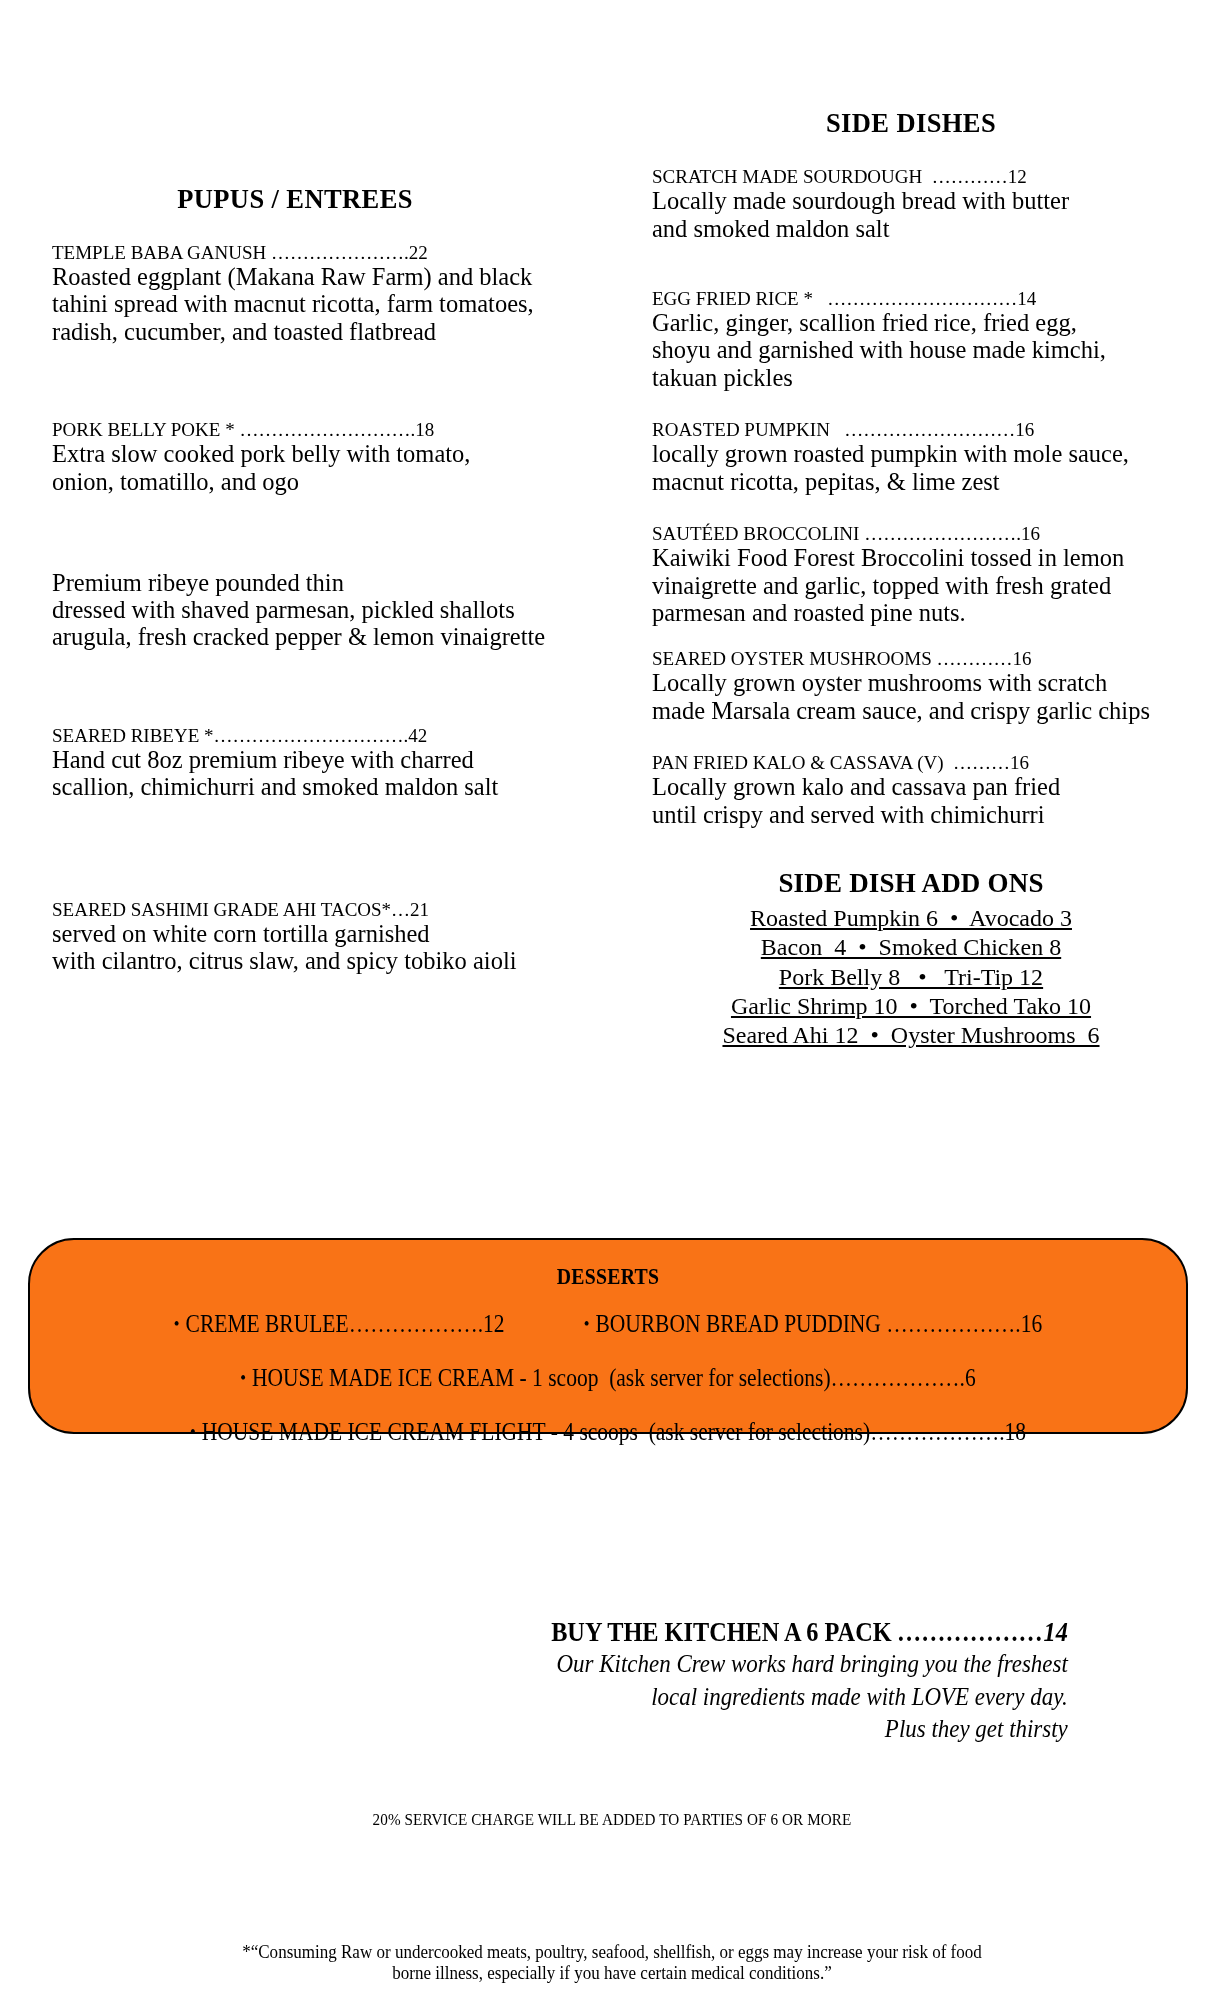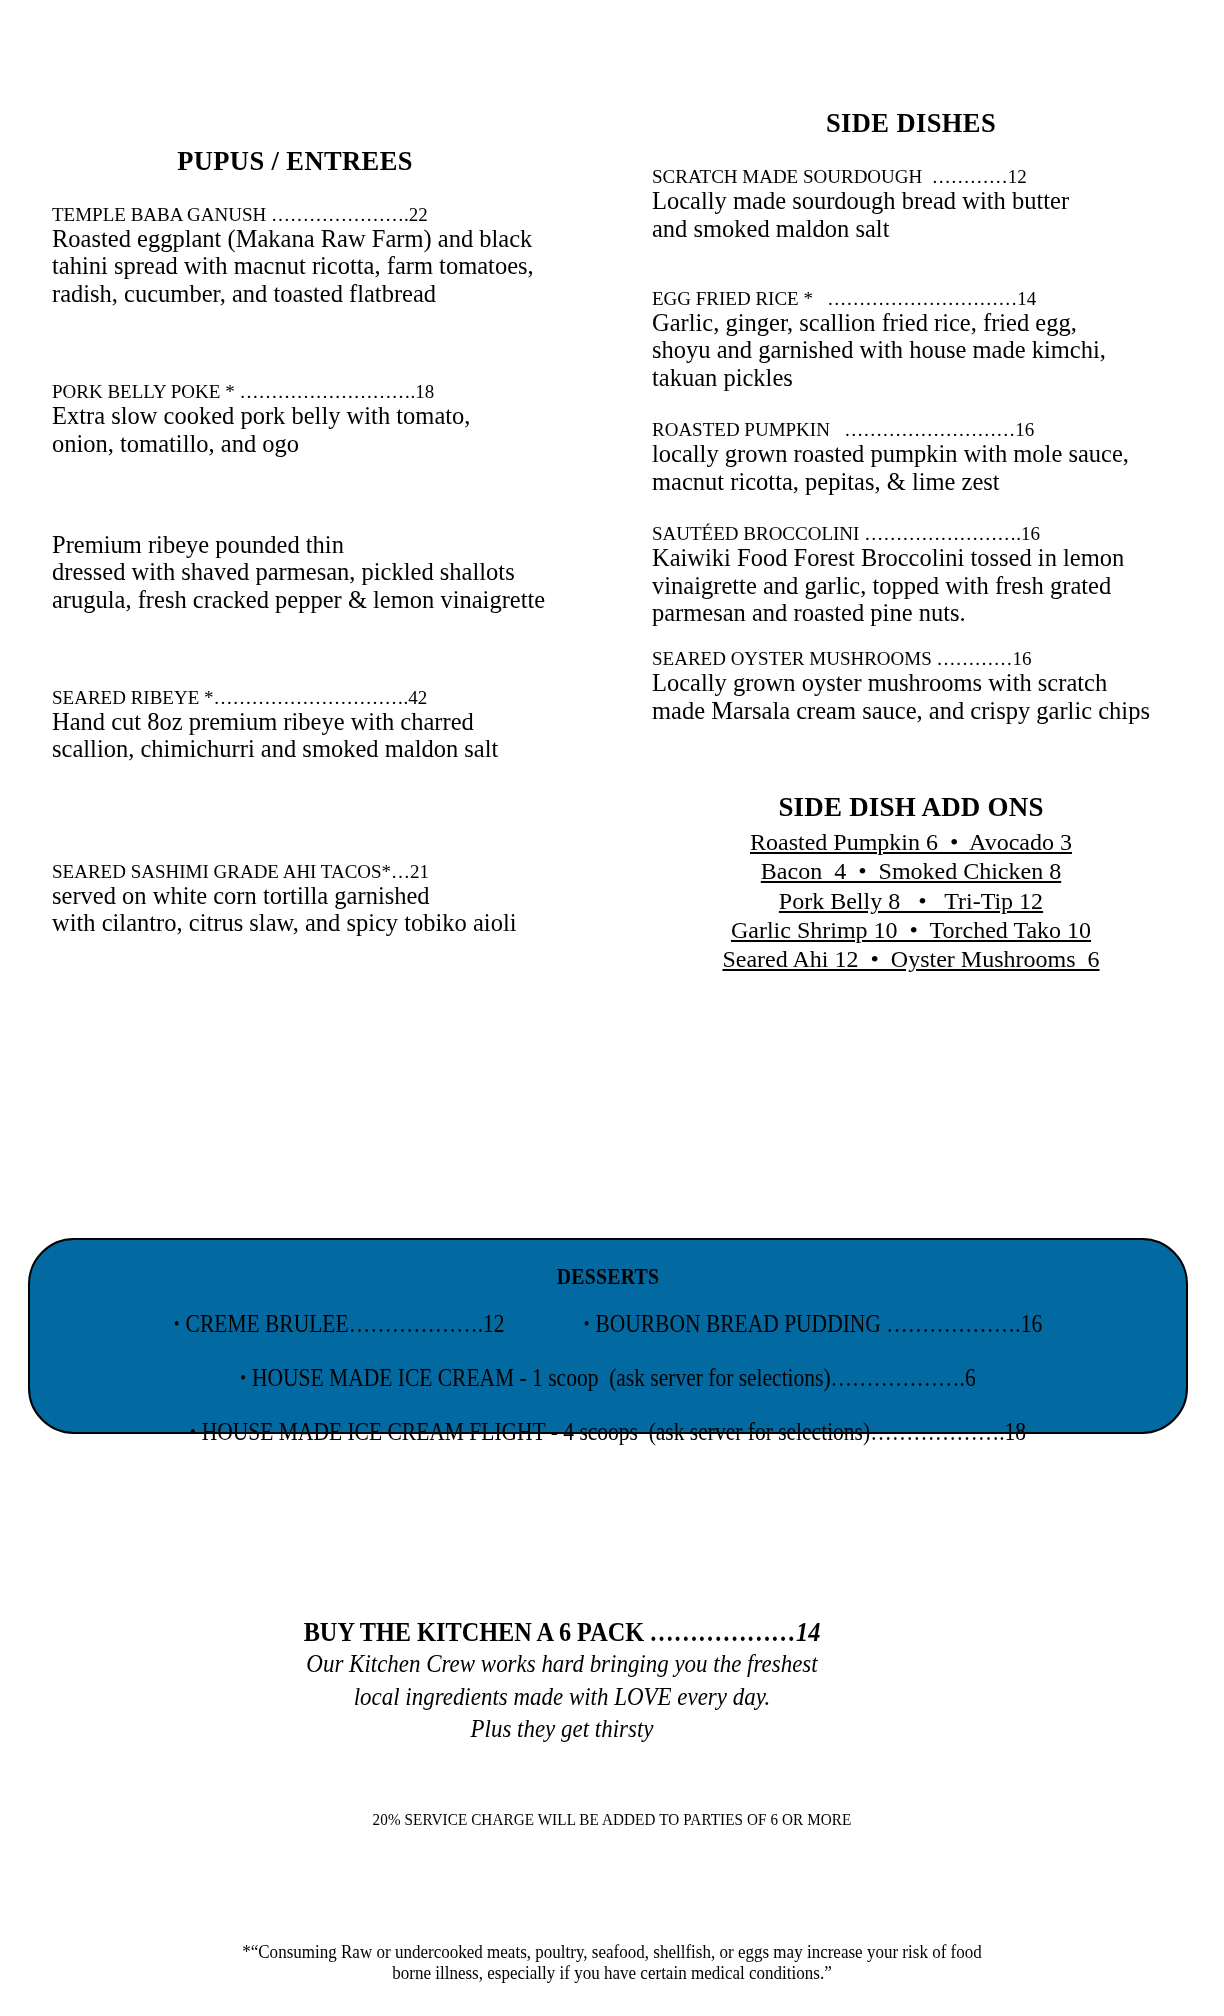--- a/index.html
+++ b/index.html
@@ -98,21 +98,21 @@
   
   .desserts {
     position: absolute;
     left: 28px;
     top: 1238px;
     width: 1160px;
     height: 196px;
     box-sizing: border-box;
     border: 2.5px solid #000;
     border-radius: 46px;
-    background: #0369a1;
+    background: #f97316;
   }
   .desserts-title {
     text-align: center;
     font-weight: bold;
     font-size: 23px;
     margin-top: 24px;
     letter-spacing: 0.3px;
     font-family: "Liberation Serif", "DejaVu Serif", serif;
     transform: scaleX(0.86);
   }
@@ -128,21 +128,21 @@
   .dessert-row-2 { margin-top: 26px; }
   .dessert-row-3 { margin-top: 26px; }
   .bullet-dot { font-size: 19px; margin-right: 7px; vertical-align: 2px; }
 
   
   .promo {
     position: absolute;
     left: 0;
     top: 1617px;
     width: 1124px;
-    text-align: center;
+    text-align: right;
   }
   .promo-title {
     font-weight: bold;
     font-size: 27px;
     white-space: pre;
     transform: scaleX(0.9);
   }
   .promo-title .price {
     font-weight: bold;
     font-style: italic;
@@ -255,20 +255,25 @@
       </div>
       <div class="gap-xs"></div>
 
       <div class="item">
         <div class="item-name">SEARED OYSTER MUSHROOMS …………16</div>
         <div class="item-desc">Locally grown oyster mushrooms with scratch
 made Marsala cream sauce, and crispy garlic chips</div>
       </div>
       <div class="gap-sm"></div>
 
+      <div class="item">
+        <div class="item-name">PAN FRIED KALO &amp; CASSAVA (V)  ………16</div>
+        <div class="item-desc">Locally grown kalo and cassava pan fried
+until crispy and served with chimichurri</div>
+      </div>
 
       <div class="addons">
         <div class="addons-title">SIDE DISH ADD ONS</div>
         <div class="addons-line">Roasted Pumpkin 6  •  Avocado 3</div>
         <div class="addons-line">Bacon  4  •  Smoked Chicken 8</div>
         <div class="addons-line">Pork Belly 8   •   Tri-Tip 12</div>
         <div class="addons-line">Garlic Shrimp 10  •  Torched Tako 10</div>
         <div class="addons-line">Seared Ahi 12  •  Oyster Mushrooms  6</div>
       </div>
     </div>

